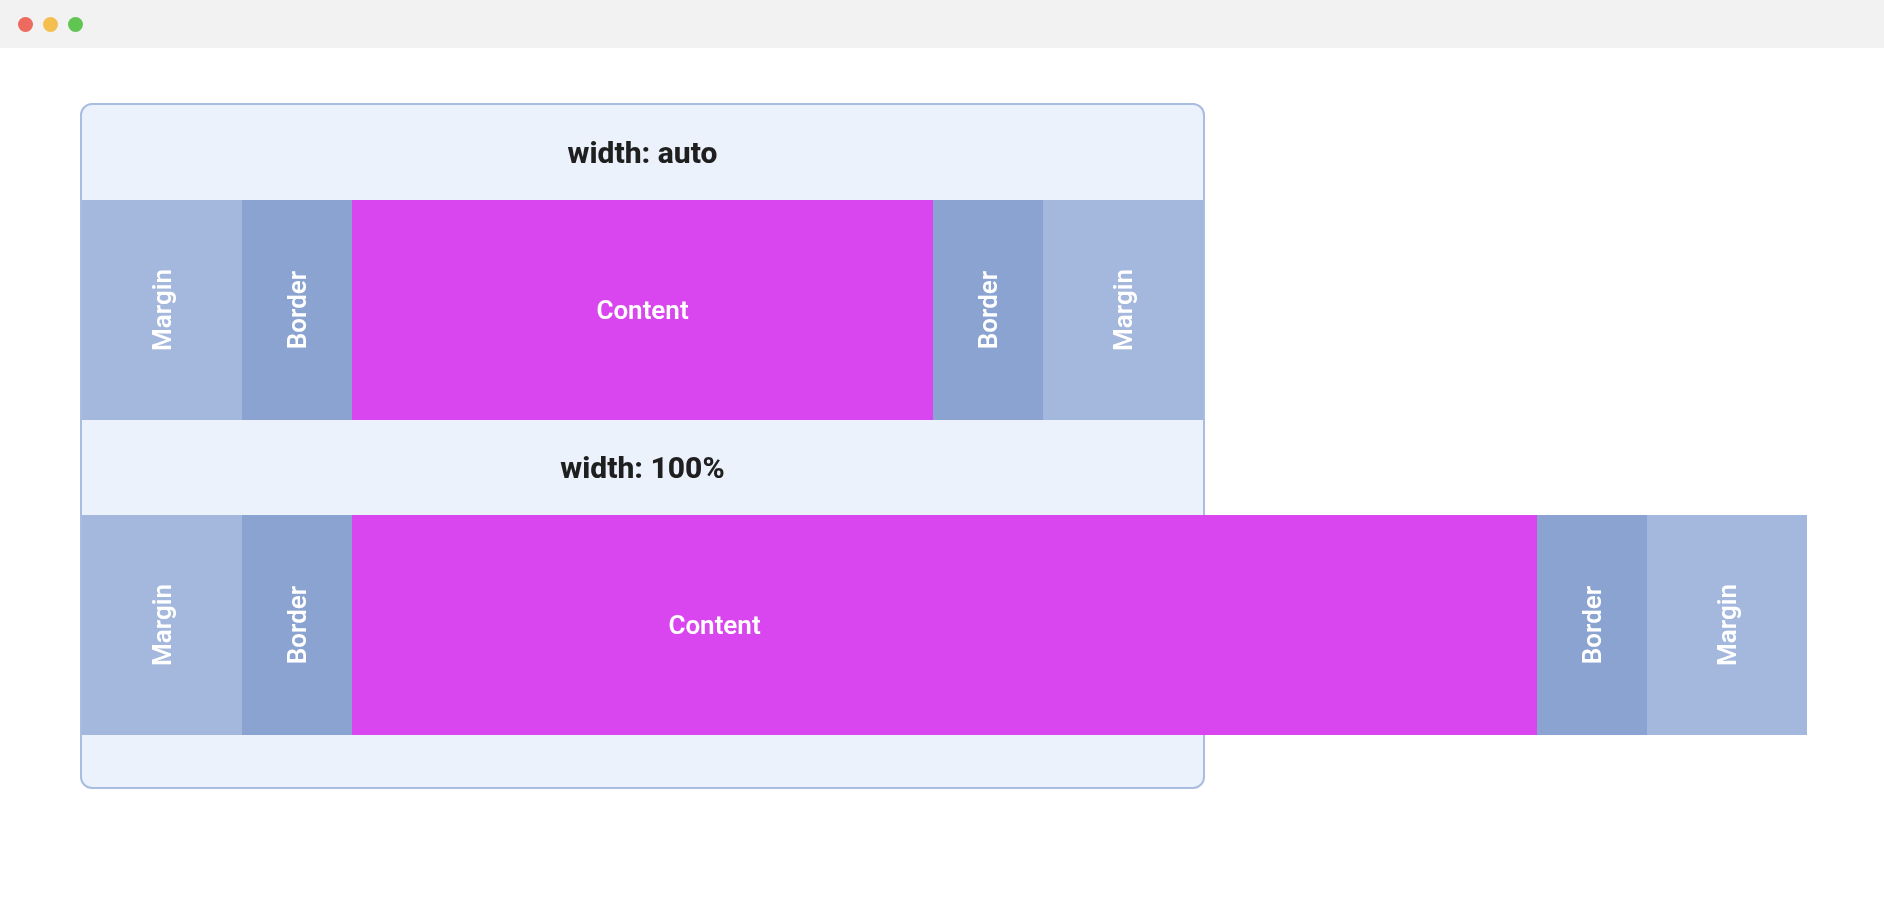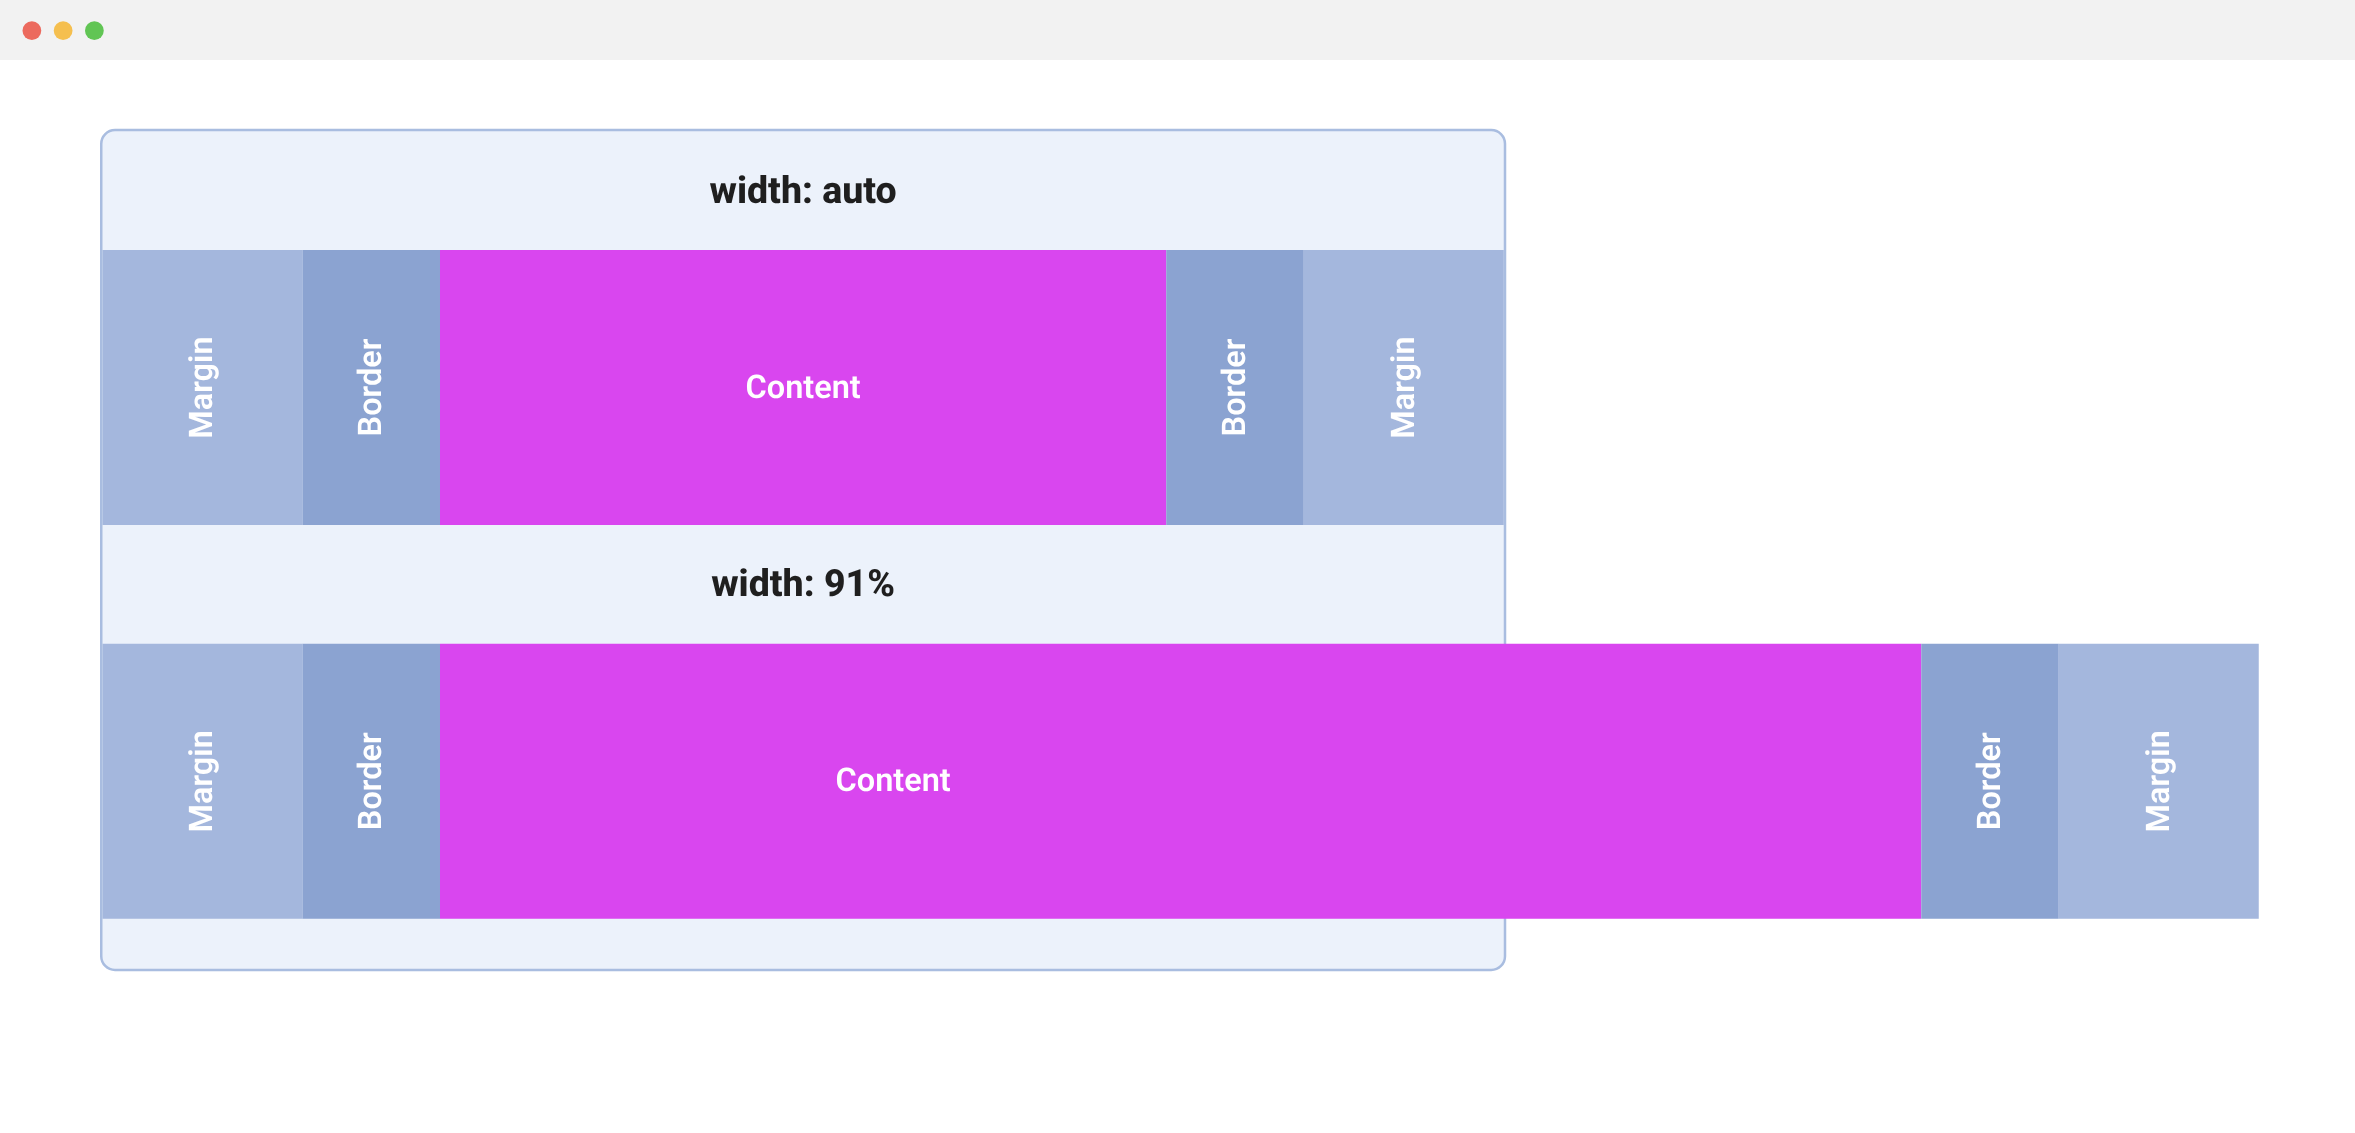--- a/index.html
+++ b/index.html
@@ -25,21 +25,21 @@
 
     .canvas {
       padding: 55px 0 0 80px;
     }
 
     .container {
       width: 1125px;
       border: 2px solid #a9bde0;
       border-radius: 12px;
       background: #ecf2fb;
-      padding-bottom: 40px;
+      padding-bottom: 52px;
     }
 
     .heading {
       text-align: center;
       font-size: 30px;
       font-weight: 800;
       color: #1f1f1f;
       padding: 30px 0;
     }
 
@@ -112,21 +112,21 @@
         <span>Content</span>
       </div>
       <div class="seg seg-border">
         <span class="vlabel">Border</span>
       </div>
       <div class="seg seg-margin">
         <span class="vlabel">Margin</span>
       </div>
     </div>
 
-    <div class="heading">width: 91%</div>
+    <div class="heading">width: 100%</div>
 
     <div class="boxrow row-100">
       <div class="seg seg-margin">
         <span class="vlabel">Margin</span>
       </div>
       <div class="seg seg-border">
         <span class="vlabel">Border</span>
       </div>
       <div class="seg seg-content">
         <span style="position:relative; left:-230px;">Content</span>

